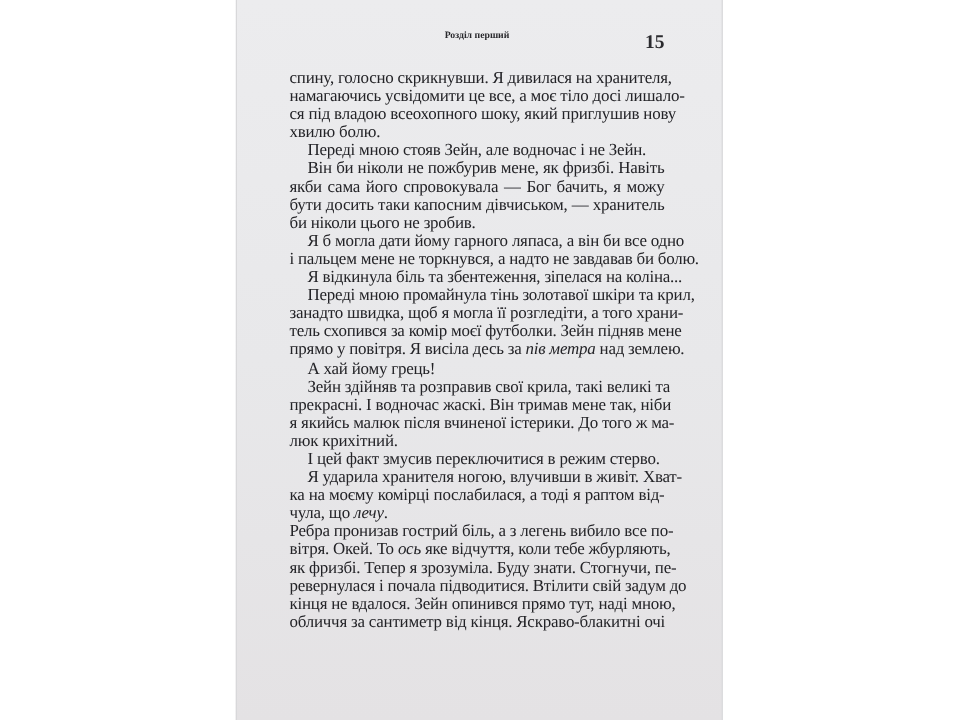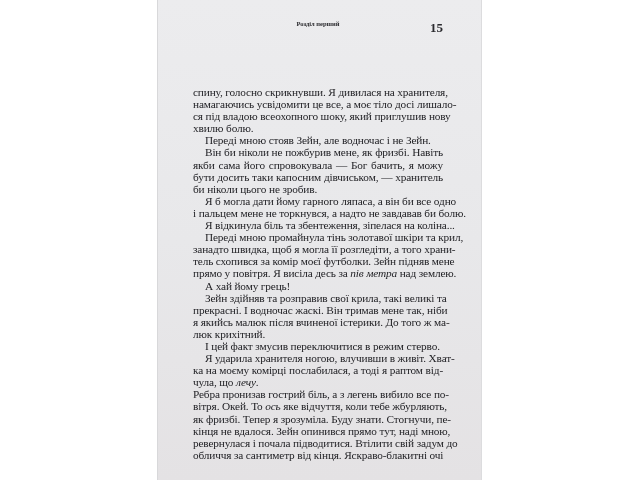--- a/index.html
+++ b/index.html
@@ -69,21 +69,21 @@
     em { font-style: italic; }
   </style>
 </head>
 <body>
 
 <div class="page">
   <div class="running-head">
     <span class="chapter">Розділ перший</span>
     <span class="page-number">15</span>
   </div>
-  <div class="body-text" id="body-text" style="line-height: 12.1px; margin-top: 40px;">
+  <div class="body-text" id="body-text" style="line-height: 12.1px;">
       <span class="line" style="height: 12.1px;">спину, голосно скрикнувши. Я дивилася на хранителя,</span>
       <span class="line" style="height: 12.1px;">намагаючись усвідомити це все, а моє тіло досі лишало-</span>
       <span class="line" style="height: 12.1px;">ся під владою всеохопного шоку, який приглушив нову</span>
       <span class="line last" style="height: 12.1px;">хвилю болю.</span>
       <span class="line indent last" style="height: 12.1px;">Переді мною стояв Зейн, але водночас і не Зейн.</span>
       <span class="line indent" style="height: 12.1px;">Він би ніколи не пожбурив мене, як фризбі. Навіть</span>
       <span class="line" style="height: 12.1px;">якби сама його спровокувала — Бог бачить, я можу</span>
       <span class="line" style="height: 12.1px;">бути досить таки капосним дівчиськом, — хранитель</span>
       <span class="line last" style="height: 12.1px;">би ніколи цього не зробив.</span>
       <span class="line indent" style="height: 12.1px;">Я б могла дати йому гарного ляпаса, а він би все одно</span>
@@ -98,17 +98,17 @@
       <span class="line" style="height: 12.1px;">прекрасні. І водночас жаскі. Він тримав мене так, ніби</span>
       <span class="line" style="height: 12.1px;">я якийсь малюк після вчиненої істерики. До того ж ма-</span>
       <span class="line last" style="height: 12.1px;">люк крихітний.</span>
       <span class="line indent last" style="height: 12.1px;">І цей факт змусив переключитися в режим стерво.</span>
       <span class="line indent" style="height: 12.1px;">Я ударила хранителя ногою, влучивши в живіт. Хват-</span>
       <span class="line" style="height: 12.1px;">ка на моєму комірці послабилася, а тоді я раптом від-</span>
       <span class="line last" style="height: 12.1px;">чула, що <em>лечу</em>.</span>
       <span class="line" style="height: 12.1px;">Ребра пронизав гострий біль, а з легень вибило все по-</span>
       <span class="line" style="height: 12.1px;">вітря. Окей. То <em>ось</em> яке відчуття, коли тебе жбурляють,</span>
       <span class="line" style="height: 12.1px;">як фризбі. Тепер я зрозуміла. Буду знати. Стогнучи, пе-</span>
+      <span class="line" style="height: 12.1px;">ревернулася і почала підводитися. Втілити свій задум до</span>
       <span class="line" style="height: 12.1px;">кінця не вдалося. Зейн опинився прямо тут, наді мною,</span>
-      <span class="line" style="height: 12.1px;">ревернулася і почала підводитися. Втілити свій задум до</span>
       <span class="line" style="height: 12.1px;">обличчя за сантиметр від кінця. Яскраво-блакитні очі</span>
     </div>
 </div>
 
 </body></html>

